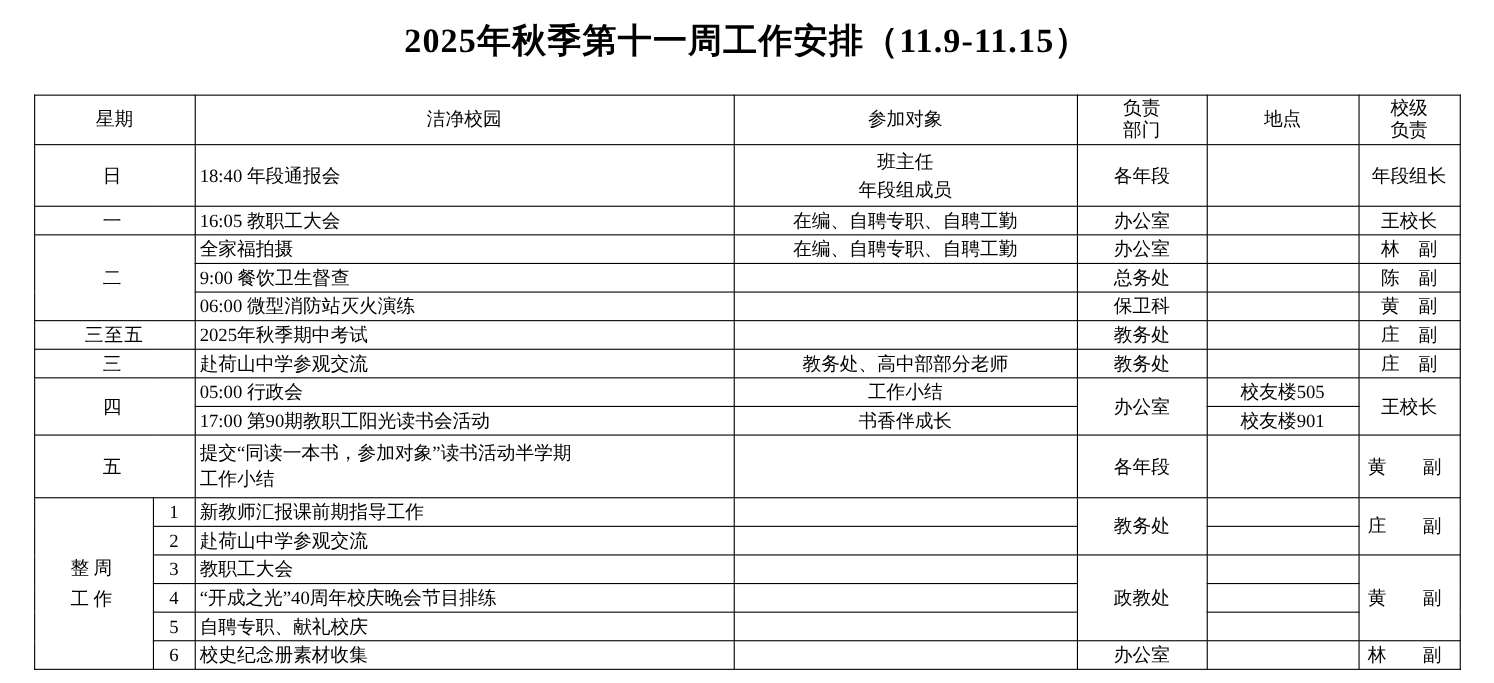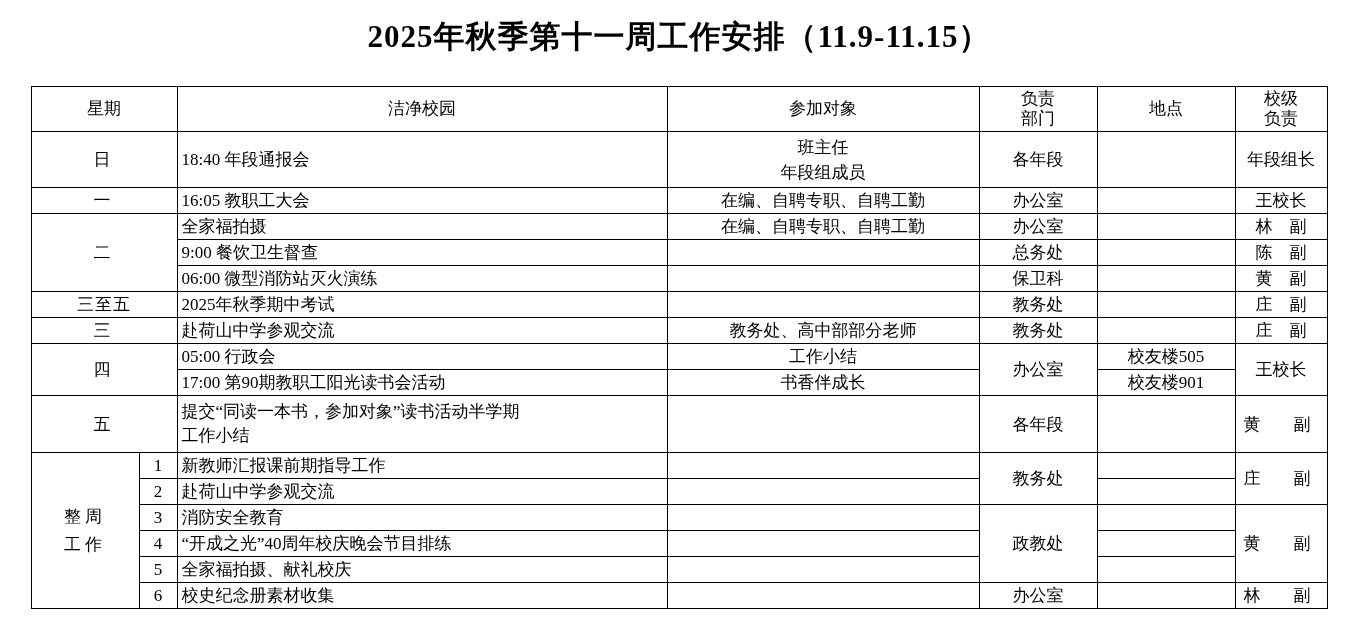--- a/index.html
+++ b/index.html
@@ -221,35 +221,35 @@
         <td rowspan="2" class="center leader-sp">庄　副</td>
       </tr>
       <tr class="row-h">
         <td class="num">2</td>
         <td class="content">赴荷山中学参观交流</td>
         <td class="center"></td>
         <td class="center"></td>
       </tr>
       <tr class="row-h">
         <td class="num">3</td>
-        <td class="content">消防安全教育</td>
+        <td class="content">教职工大会</td>
         <td class="center"></td>
         <td rowspan="3" class="center">政教处</td>
         <td class="center"></td>
         <td rowspan="3" class="center leader-sp">黄　副</td>
       </tr>
       <tr class="row-h">
         <td class="num">4</td>
         <td class="content">“开成之光”40周年校庆晚会节目排练</td>
         <td class="center"></td>
         <td class="center"></td>
       </tr>
       <tr class="row-h">
         <td class="num">5</td>
-        <td class="content">全家福拍摄、献礼校庆</td>
+        <td class="content">自聘专职、献礼校庆</td>
         <td class="center"></td>
         <td class="center"></td>
       </tr>
       <tr class="row-h">
         <td class="num">6</td>
         <td class="content">校史纪念册素材收集</td>
         <td class="center"></td>
         <td class="center">办公室</td>
         <td class="center"></td>
         <td class="center leader-sp">林　副</td>

